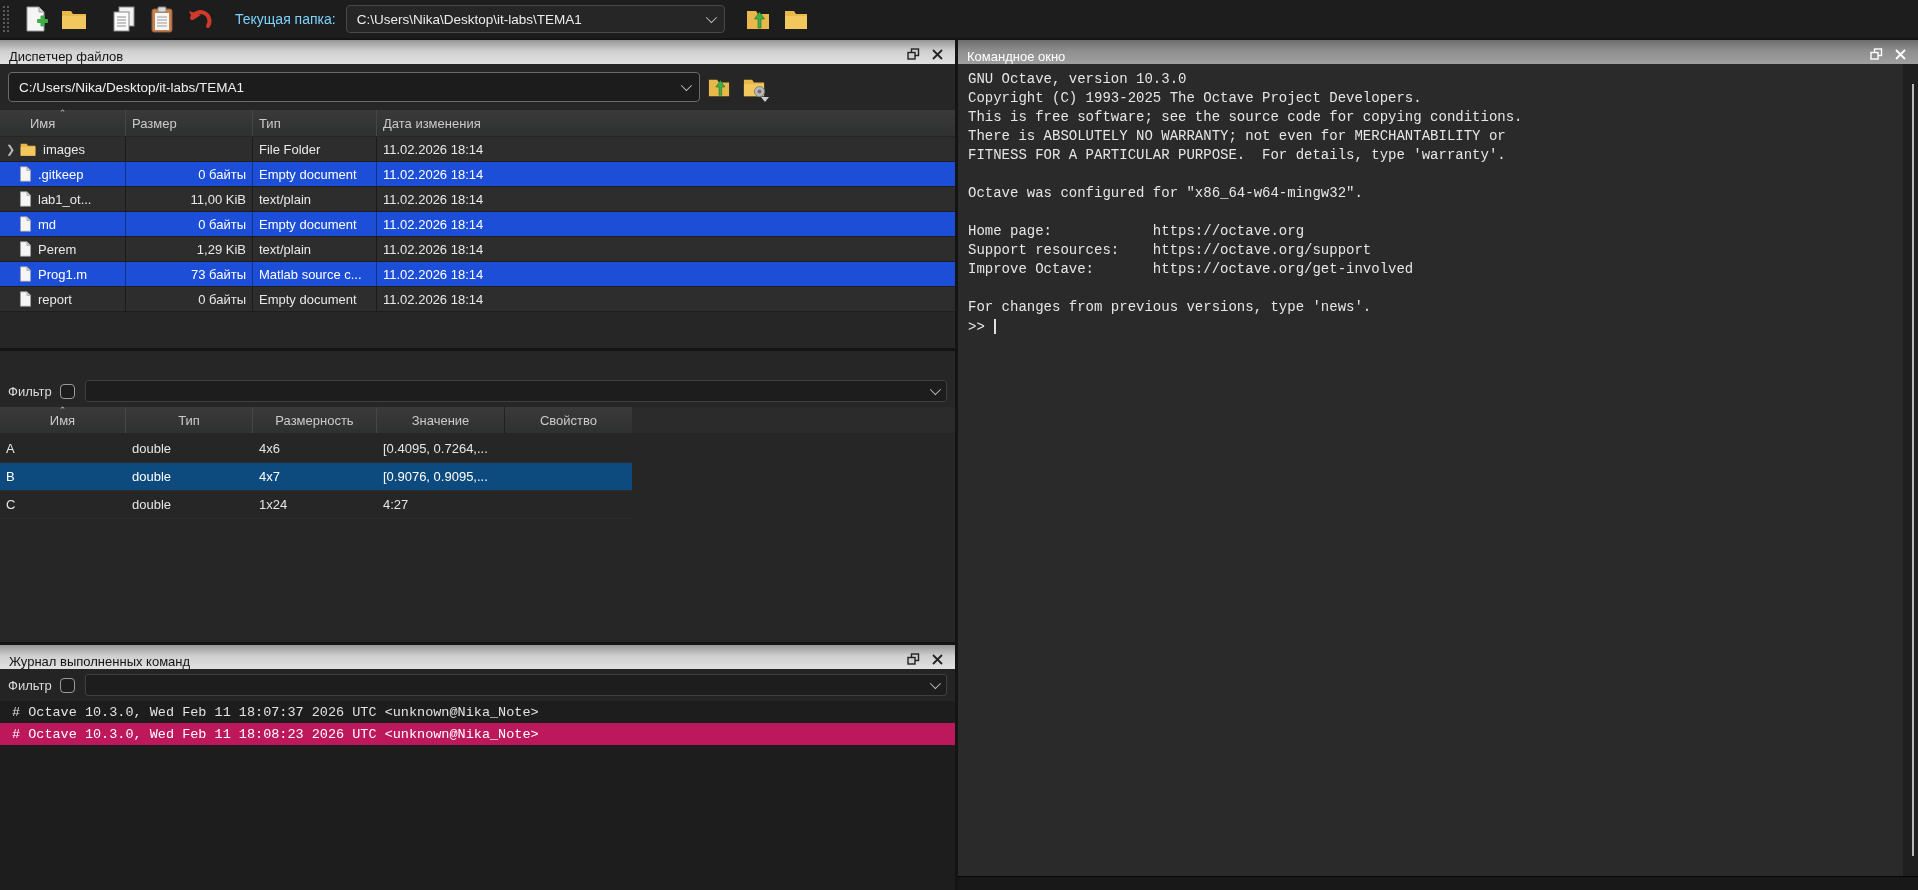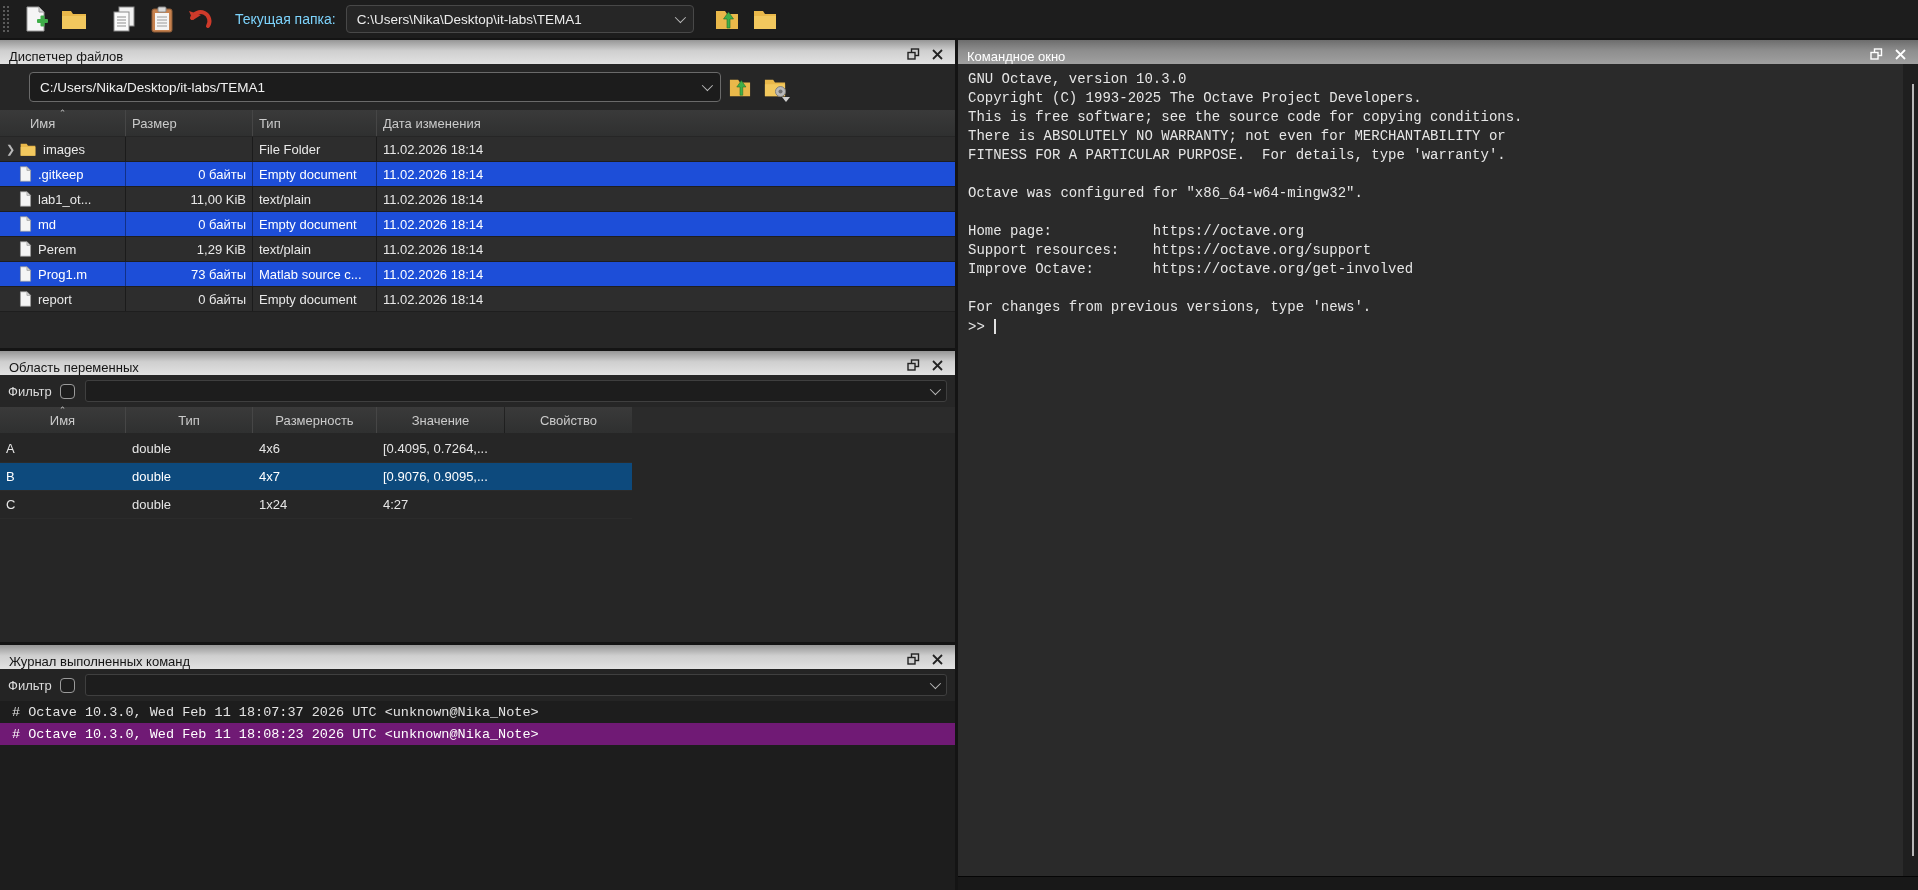--- a/index.html
+++ b/index.html
@@ -9,21 +9,21 @@
 
   
   #toolbar { position:absolute; left:0; top:0; width:1918px; height:38px;
              background:#1d1d1d; display:flex; align-items:center; }
   .tb-handle { width:9px; height:28px; margin-left:2px;
                background-image:radial-gradient(#5a5a5a 1px, transparent 1.2px);
                background-size:4px 4px; }
   .tb-btn { width:38px; height:32px; display:flex; align-items:center; justify-content:center;
             border-radius:3px; }
   .tb-label { color:#7dd3fc; font-size:14px; margin:0 10px 0 16px; }
-  .tb-combo { width:348px; height:28px; background:#262626; border:1px solid #484848;
+  .tb-combo { width:379px; height:28px; background:#262626; border:1px solid #484848;
               border-radius:4px; color:#ececec; font-size:13.5px; display:flex;
               align-items:center; padding:0 10px; }
   .tb-combo .val { flex:1; white-space:nowrap; overflow:hidden; }
   .chev { width:8px; height:8px; border-right:1.6px solid #b9b9b9; border-bottom:1.6px solid #b9b9b9;
           transform:rotate(45deg) translateY(-2px); flex:none; }
 
   
   .panel { position:absolute; background:#262626; }
   .titlebar { position:absolute; left:0; top:0; right:0; height:24px;
               background:linear-gradient(#969696, #cfcfcf 45%, #e2e2e2);
@@ -44,21 +44,21 @@
   .fcombo { flex:1; height:22px; background:#1d1d1d; border:1px solid #3f3f3f; border-radius:3px;
             display:flex; align-items:center; padding:0 8px; }
   .fcombo .chev { margin-left:auto; }
 
   
   #file-panel { left:0; top:40px; width:955px; height:308px; }
   .fm-pathrow { position:absolute; top:32px; left:8px; right:6px; height:30px;
                 display:flex; align-items:center; }
   .fm-combo { width:692px; height:30px; background:#1c1c1c; border:1px solid #6a6a6a;
               border-radius:4px; color:#f0f0f0; font-size:13.5px; display:flex;
-              align-items:center; padding:0 10px;margin-left:21px; }
+              align-items:center; padding:0 10px; }
   .fm-combo .val { flex:1; }
   .fm-tool { width:32px; height:28px; display:flex; align-items:center; justify-content:center;
              margin-left:3px; position:relative; }
   .fm-tool .mini-chev { position:absolute; right:1px; bottom:-1px; width:0; height:0;
              border-left:4px solid transparent; border-right:4px solid transparent;
              border-top:5px solid #cfcfcf; }
 
   .thead { position:absolute; left:0; right:0; height:26px; display:flex;
            background:linear-gradient(#3a3a3a,#2f3030); color:#cbcbcb; font-size:13px; }
   .th { display:flex; align-items:center; border-right:1px solid #464646; position:relative;
@@ -92,21 +92,21 @@
   .ws-row.selected { background:#0d4a7d; color:#fff; }
   .ws-row .cell { border-right:none; }
   #ws-panel .th { justify-content:center; }
 
   
   #hist-panel { left:0; top:645px; width:955px; height:245px; background:#242424; }
   .hist-list { position:absolute; top:56px; left:0; right:0; bottom:0; background:#1d1d1d; }
   .hist-row { height:22px; display:flex; align-items:center; padding:0 12px;
               font-family:"Liberation Mono", monospace; font-size:13.5px; color:#e3e3e3;
               white-space:pre; }
-  .hist-row.selected { background:#701a75; color:#fff; }
+  .hist-row.selected { background:#be185d; color:#fff; }
 
   
   #cmd-panel { left:958px; top:40px; width:960px; height:850px; background:#1d1d1d; }
   .cmd-content { position:absolute; top:24px; left:0; right:15px; bottom:14px;
                  background:#2a2a2a; padding:6px 0 0 10px; overflow:hidden; }
   .cmd-content pre { font-family:"Liberation Mono", monospace; font-size:14px;
                      line-height:19px; color:#e6e6e6; }
   .promptline { display:flex; align-items:center; height:19px;
                 font-family:"Liberation Mono", monospace; font-size:14px; color:#e6e6e6; }
   .cursor { width:2px; height:15px; background:#e0e0e0; margin-left:9px; }
@@ -354,37 +354,20 @@
             <span>report</span>
           </div>
           <div class="cell c2">0 байты</div>
           <div class="cell c3">Empty document</div>
           <div class="cell c4">11.02.2026 18:14</div>
         </div>
       </div>
   </div>
 
   <div class="panel ws" id="ws-panel">
-    <div class="titlebar">
-      <span class="ttl">Область переменных</span>
-      <span class="tbtn">
-        <svg width="13" height="12" viewBox="0 0 13 12">
-            <rect class="stk" x="4.5" y="1" width="7" height="6.5" fill="none" stroke-width="1.4"></rect>
-            <rect class="stk" x="1" y="4.5" width="7" height="6.5" fill="#cfcfcf" stroke-width="1.4"></rect>
-          </svg>
-      </span>
-      <span class="tbtn">
-        <svg width="11" height="11" viewBox="0 0 11 11">
-            <g class="stk" stroke-width="1.8">
-              <line x1="1" y1="1" x2="10" y2="10"></line>
-              <line x1="10" y1="1" x2="1" y2="10"></line>
-            </g>
-          </svg>
-      </span>
-    </div>
 
     <div class="filterrow">
       <span class="flabel">Фильтр</span>
       <span class="checkbox"></span>
       <div class="fcombo">
         <span class="chev"></span>
       </div>
     </div>
 
     <div class="thead">

